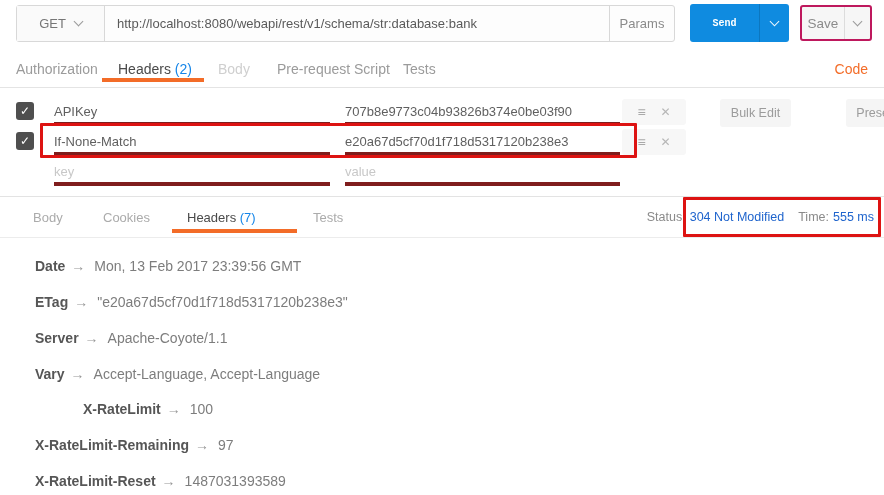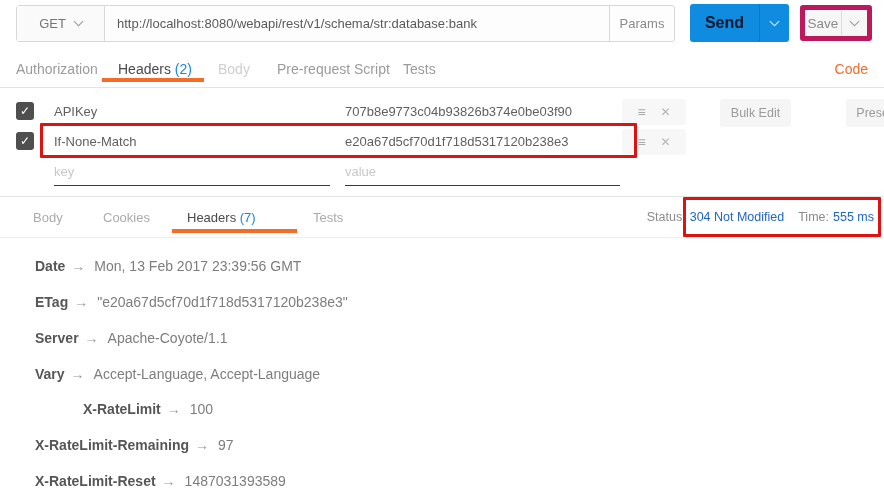--- a/index.html
+++ b/index.html
@@ -33,30 +33,30 @@
     display:inline-block; width:7px; height:7px;
     border-right:1.6px solid #9a9a9a; border-bottom:1.6px solid #9a9a9a;
     transform:rotate(45deg); margin-top:-4px;
   }
   .chev.white { border-color:rgba(255,255,255,0.92); }
   .send-group {
     position:absolute; left:690px; top:4px; width:99px; height:38px;
     background:#0f8be0; border-radius:3px; display:flex; overflow:hidden;
   }
   .send-main {
-    flex:1; border:none; background:transparent; color:#0f172a; font-weight:bold;
-    font-size:16px; font-family:Liberation Sans, sans-serif; cursor:pointer;
+    flex:1; border:none; background:transparent; color:#ffffff; font-weight:bold;
+    font-size:10px; font-family:Liberation Mono, monospace; cursor:pointer;
   }
   .send-caret {
     width:30px; border:none; border-left:1px solid rgba(0,0,0,0.14);
     background:transparent; cursor:pointer; display:flex; align-items:center; justify-content:center;
   }
   .save-group {
     position:absolute; left:800px; top:5px; width:72px; height:36px;
-    background:#f6f6f6; border:5px solid #be185d; border-radius:3px; display:flex; overflow:hidden;
+    background:#f6f6f6; border:2px solid #be185d; border-radius:3px; display:flex; overflow:hidden;
   }
   .save-main {
     flex:1; border:none; background:transparent; color:#8b8b8b; font-size:13.5px;
     font-family:inherit; cursor:pointer;
   }
   .save-caret {
     width:26px; border:none; border-left:1px solid #dcdcdc; background:transparent;
     cursor:pointer; display:flex; align-items:center; justify-content:center;
   }
   
@@ -71,21 +71,21 @@
   .req-active-bar { position:absolute; left:102px; top:26px; width:102px; height:4px; background:#f36c28; }
   .code-link { position:absolute; right:16px; top:0; height:35px; line-height:35px; color:#f36c28; cursor:pointer; }
   
   .hrow { position:absolute; left:0; width:884px; height:30px; }
   .hcheck {
     position:absolute; left:16px; top:5px; width:18px; height:18px; background:#4f4f4f;
     border-radius:3px; color:#fff; font-size:12px; line-height:18px; text-align:center; cursor:pointer;
   }
   .hcell {
     position:absolute; top:0; height:29px; line-height:29px; font-size:13px; color:#5f5f5f;
-    border-bottom:1px solid #7f1d1d; white-space:nowrap; overflow:hidden; cursor:text;
+    border-bottom:4px solid #7f1d1d; white-space:nowrap; overflow:hidden; cursor:text;
   }
   .hcell.key { left:54px; width:276px; }
   .hcell.val { left:345px; width:275px; }
   .hcell.placeholder { color:#c8c8c8; }
   .hicons {
     position:absolute; left:622px; top:2px; width:64px; height:26px; background:#f7f7f7;
     border-radius:3px; display:flex; align-items:center; justify-content:center; gap:15px;
   }
   .drag-ic { color:#a9a9a9; font-size:14px; cursor:grab; }
   .close-ic { color:#b5b5b5; font-size:12px; cursor:pointer; }

